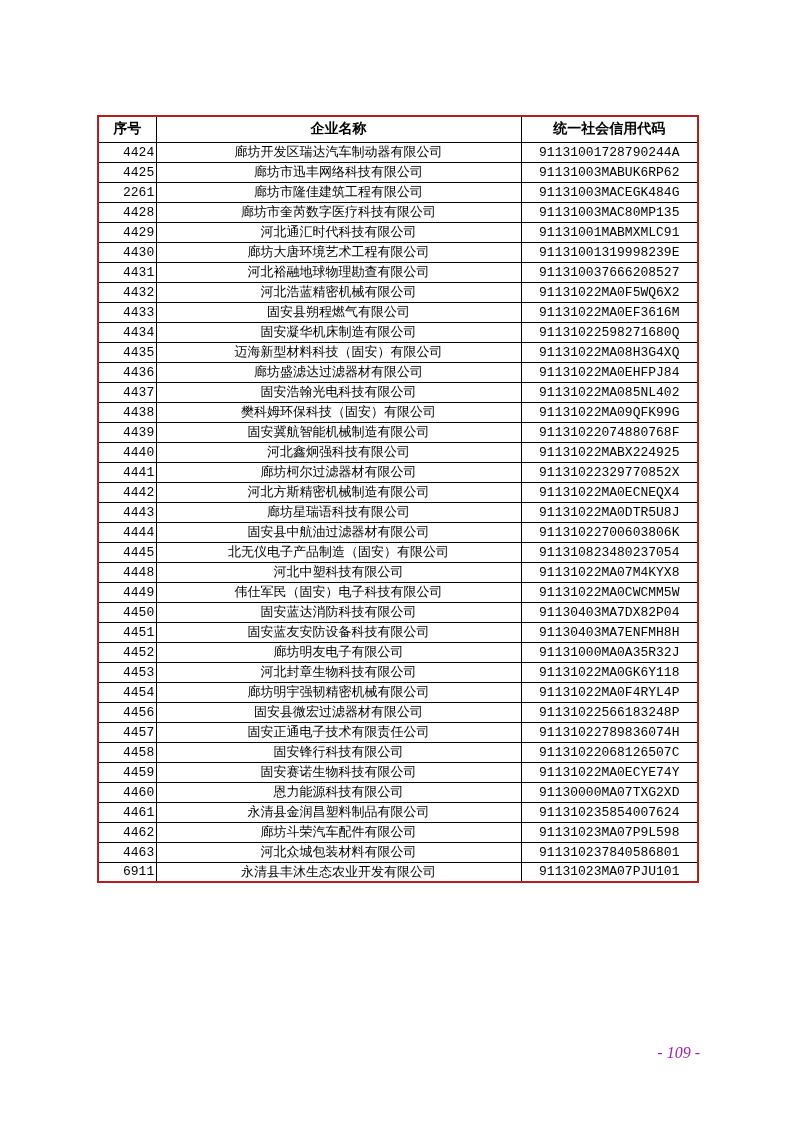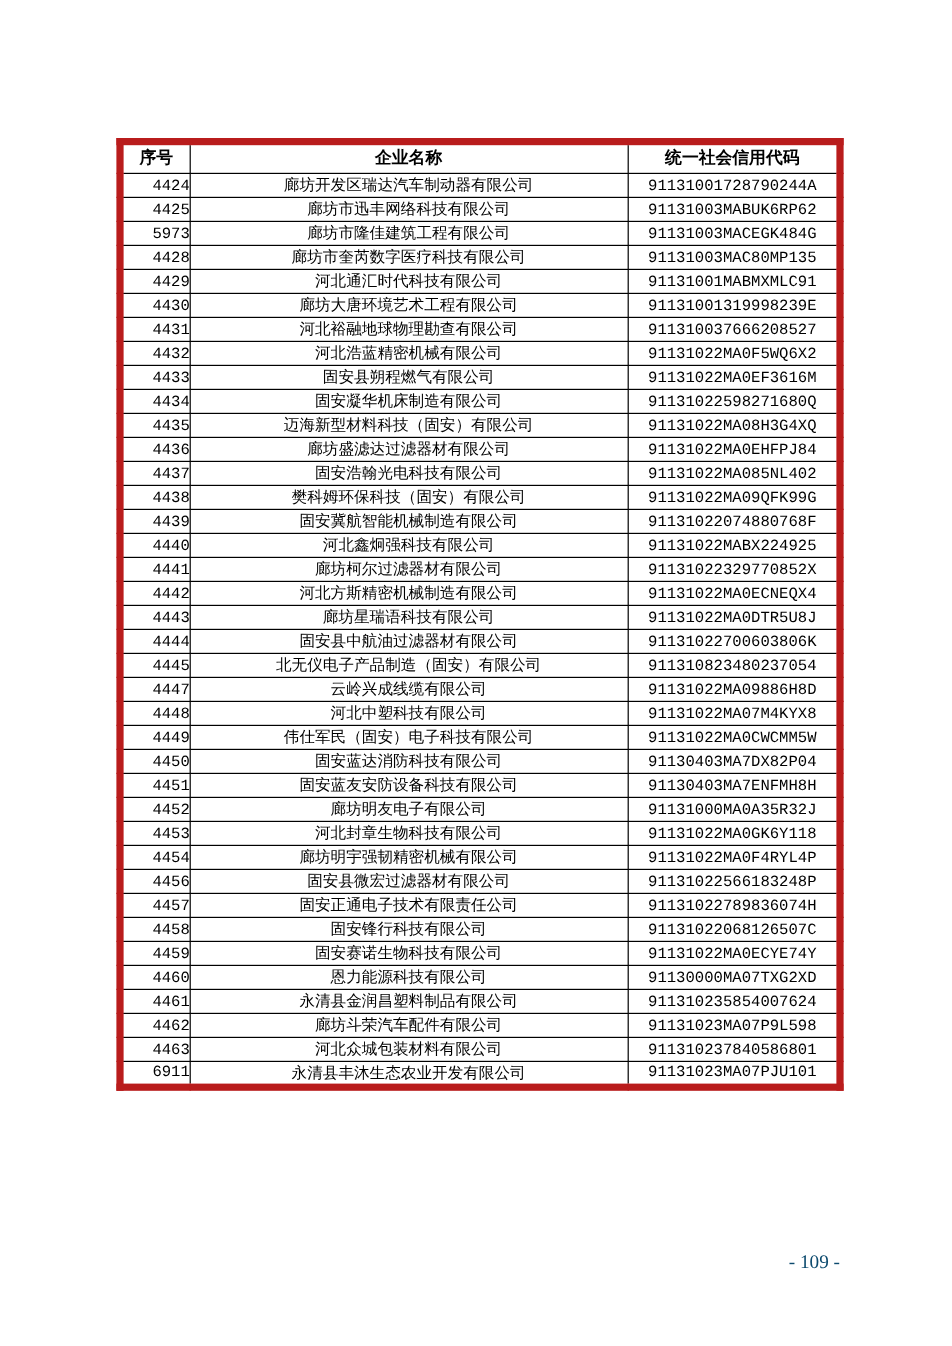--- a/index.html
+++ b/index.html
@@ -13,21 +13,21 @@
     color: #000000;
     overflow: hidden;
   }
   table.company-table {
     position: absolute;
     left: 97px;
     top: 115px;
     width: 600px;
     border-collapse: collapse;
     table-layout: fixed;
-    border: 6px solid #b91c1c;
+    border: 2px solid #b91c1c;
   }
   .company-table th, .company-table td {
     border: 1px solid #000000;
     text-align: center;
     vertical-align: middle;
     padding: 0 2px;
     overflow: hidden;
     white-space: nowrap;
   }
   .company-table th {
@@ -58,21 +58,22 @@
     letter-spacing: 0px;
   }
   .page-footer {
     position: absolute;
     top: 1044px;
     right: 93px;
     width: 120px;
     text-align: right;
     font-family: "Liberation Serif", serif;
     font-size: 16px;
-    color: #0c4a6e;
+    color: #a21caf;
+    font-style: italic;
   }
 </style>
 </head>
 <body>
 
 <div class="page">
 
   <table class="company-table">
     <colgroup>
       <col class="col-idx">
@@ -91,21 +92,21 @@
           <td class="cell-idx">4424</td>
           <td class="cell-name">廊坊开发区瑞达汽车制动器有限公司</td>
           <td class="cell-code">91131001728790244A</td>
         </tr>
         <tr>
           <td class="cell-idx">4425</td>
           <td class="cell-name">廊坊市迅丰网络科技有限公司</td>
           <td class="cell-code">91131003MABUK6RP62</td>
         </tr>
         <tr>
-          <td class="cell-idx">5973</td>
+          <td class="cell-idx">2261</td>
           <td class="cell-name">廊坊市隆佳建筑工程有限公司</td>
           <td class="cell-code">91131003MACEGK484G</td>
         </tr>
         <tr>
           <td class="cell-idx">4428</td>
           <td class="cell-name">廊坊市奎芮数字医疗科技有限公司</td>
           <td class="cell-code">91131003MAC80MP135</td>
         </tr>
         <tr>
           <td class="cell-idx">4429</td>
@@ -186,25 +187,20 @@
           <td class="cell-idx">4444</td>
           <td class="cell-name">固安县中航油过滤器材有限公司</td>
           <td class="cell-code">91131022700603806K</td>
         </tr>
         <tr>
           <td class="cell-idx">4445</td>
           <td class="cell-name">北无仪电子产品制造（固安）有限公司</td>
           <td class="cell-code">911310823480237054</td>
         </tr>
         <tr>
-          <td class="cell-idx">4447</td>
-          <td class="cell-name">云岭兴成线缆有限公司</td>
-          <td class="cell-code">91131022MA09886H8D</td>
-        </tr>
-        <tr>
           <td class="cell-idx">4448</td>
           <td class="cell-name">河北中塑科技有限公司</td>
           <td class="cell-code">91131022MA07M4KYX8</td>
         </tr>
         <tr>
           <td class="cell-idx">4449</td>
           <td class="cell-name">伟仕军民（固安）电子科技有限公司</td>
           <td class="cell-code">91131022MA0CWCMM5W</td>
         </tr>
         <tr>

